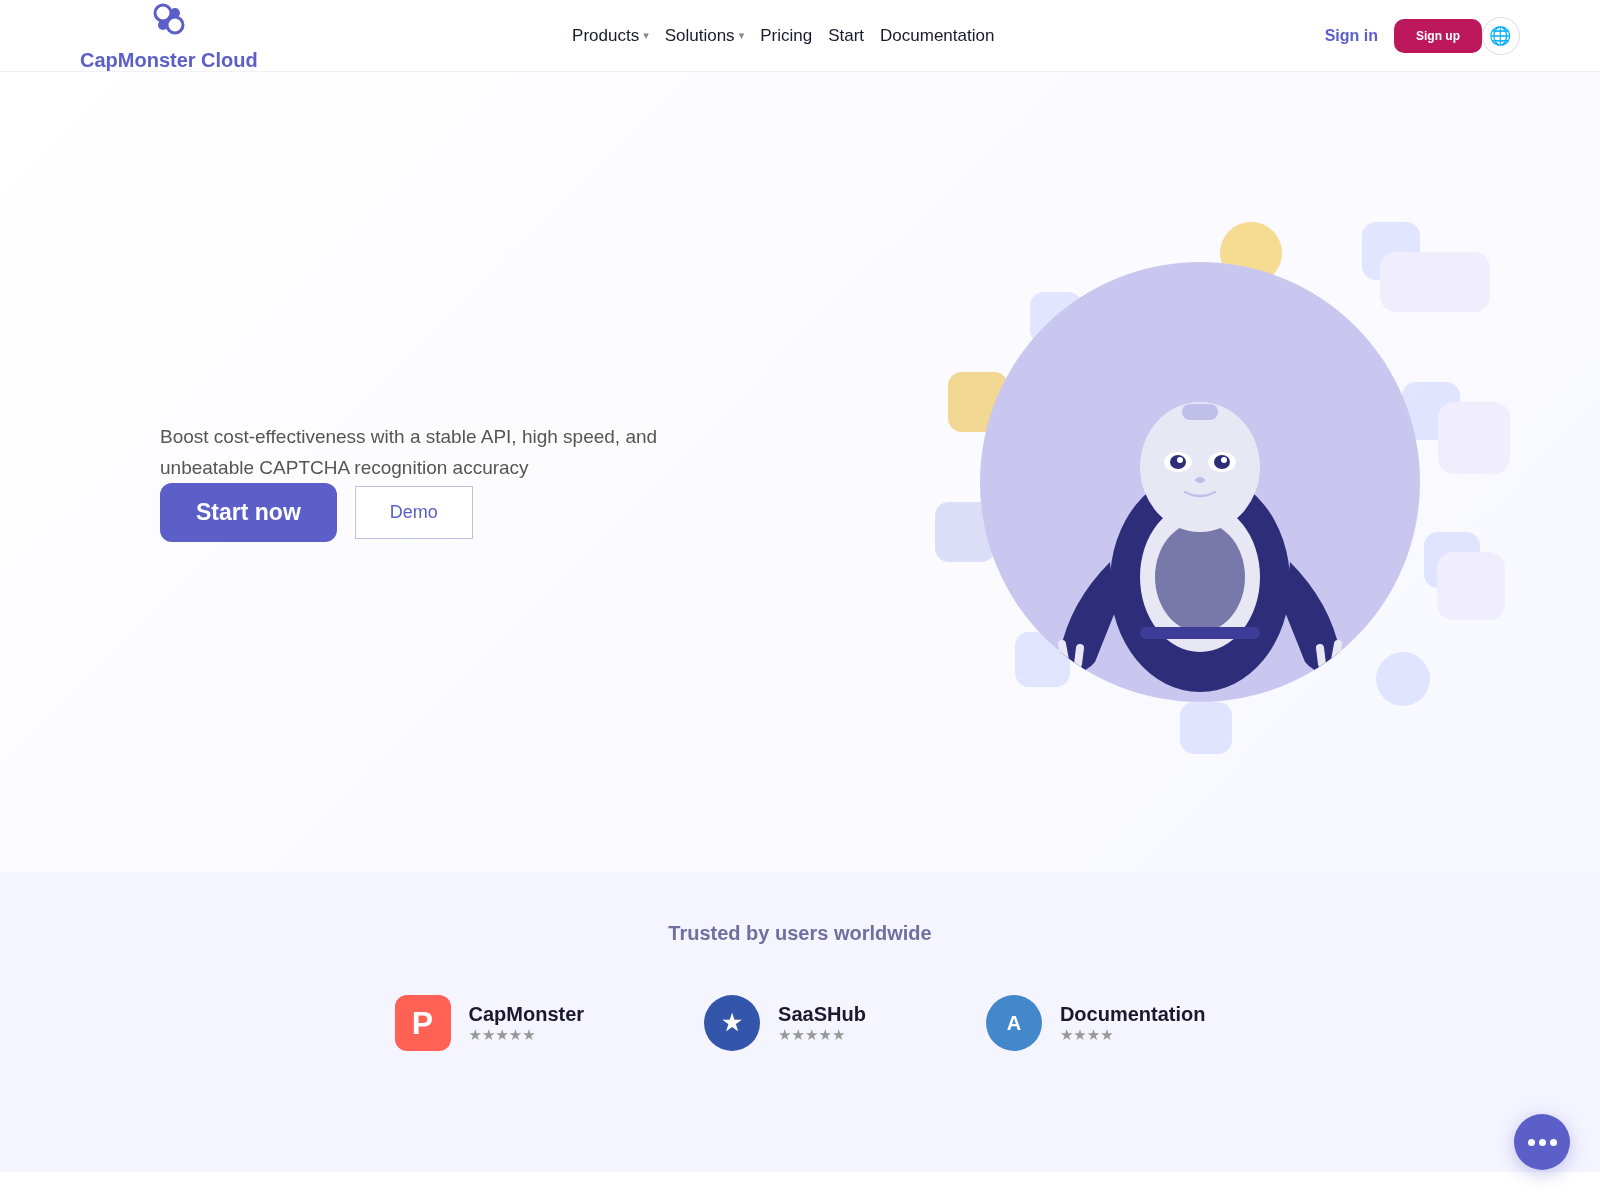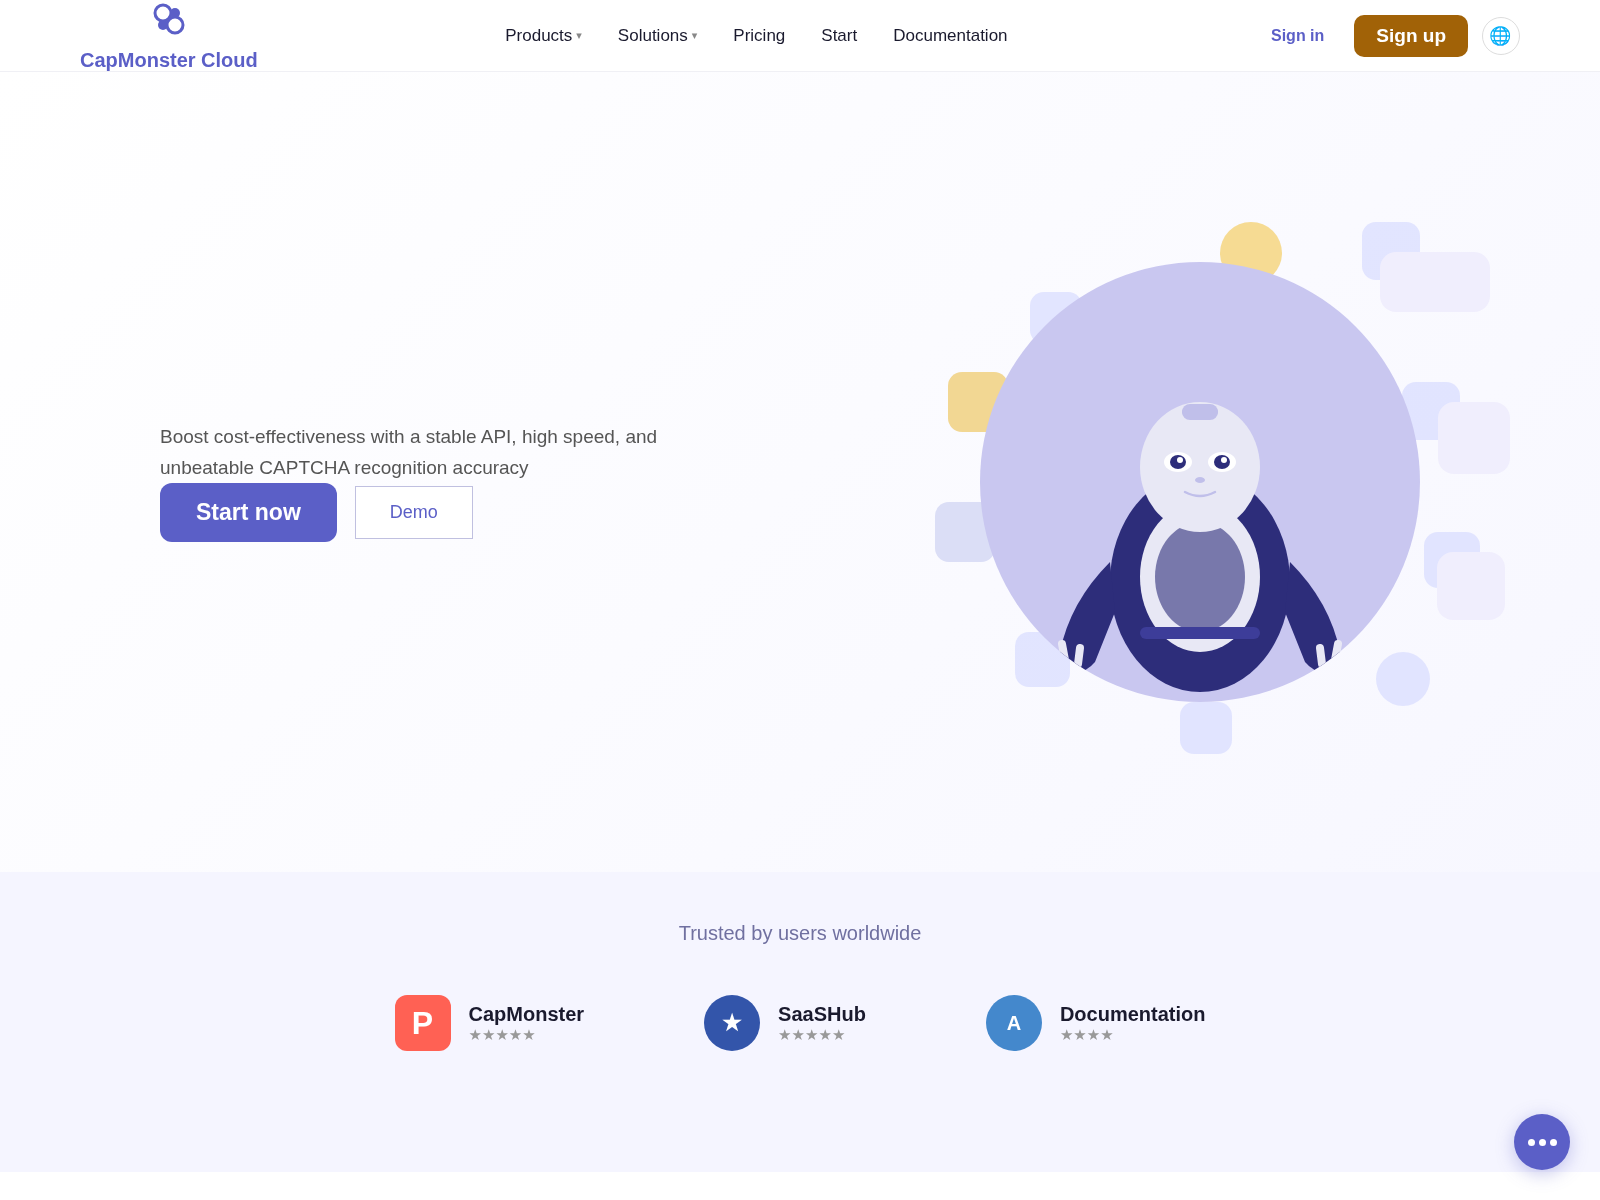--- a/index.html
+++ b/index.html
@@ -7,33 +7,33 @@
 
     
     .navbar {
       display: flex; align-items: center; justify-content: space-between;
       padding: 0 80px; height: 72px; background: #fff;
       border-bottom: 1px solid #f0f0f5;
     }
     .nav-logo { display: flex; align-items: center; gap: 10px; text-decoration: none; flex-direction: column; }
     .nav-logo-icon { width: 40px; height: 40px; }
     .nav-logo-text { font-size: 20px; font-weight: 700; color: #5b5fc7; letter-spacing: 0; }
-    .nav-links { display: flex; align-items: center; gap: 36px; }
+    .nav-links { display: flex; align-items: center; gap: 16px; }
     .nav-link {
       font-size: 17px; color: #1a1a2e; text-decoration: none; font-weight: 500;
       display: flex; align-items: center; gap: 4px; cursor: pointer;
     }
     .nav-link .chevron { font-size: 11px; color: #888; }
-    .nav-actions { display: flex; align-items: center; gap: 14px; }
+    .nav-actions { display: flex; align-items: center; }
     .btn-signin {
       font-size: 16px; color: #5b5fc7; font-weight: 600; background: none;
       border: none; cursor: pointer; padding: 8px 16px;
     }
     .btn-signup {
-      font-size: 19px; color: #fff; font-weight: 600; background: #a16207;
+      font-size: 12px; color: #fff; font-weight: 600; background: #be185d;
       border: none; border-radius: 10px; padding: 10px 22px; cursor: pointer;
     }
     .btn-globe {
       width: 38px; height: 38px; border: 1.5px solid #ddd; border-radius: 50%;
       background: none; cursor: pointer; display: flex; align-items: center; justify-content: center;
       font-size: 18px; color: #666;
     }
 
     
     .hero {
@@ -96,21 +96,21 @@
     .card-1 { top: 110px; right: 30px; width: 110px; height: 60px; }
     .card-2 { top: 260px; right: 10px; width: 72px; height: 72px; border-radius: 16px; }
     .card-3 { top: 410px; right: 15px; width: 68px; height: 68px; border-radius: 16px; }
 
     
     .trust-section {
       background: #f5f5ff; padding: 50px 80px 60px;
       min-height: 300px;
     }
     .trust-title {
-      text-align: center; font-size: 20px; font-weight: 400; color: #7070a0;
+      text-align: center; font-size: 20px; font-weight: 700; color: #7070a0;
       margin-bottom: 50px;
     }
     .trust-logos {
       display: flex; align-items: center; justify-content: center; gap: 120px;
     }
     .trust-item { display: flex; align-items: center; gap: 18px; }
     .trust-icon {
       width: 56px; height: 56px; border-radius: 14px;
       display: flex; align-items: center; justify-content: center;
       font-size: 28px; font-weight: 900;

